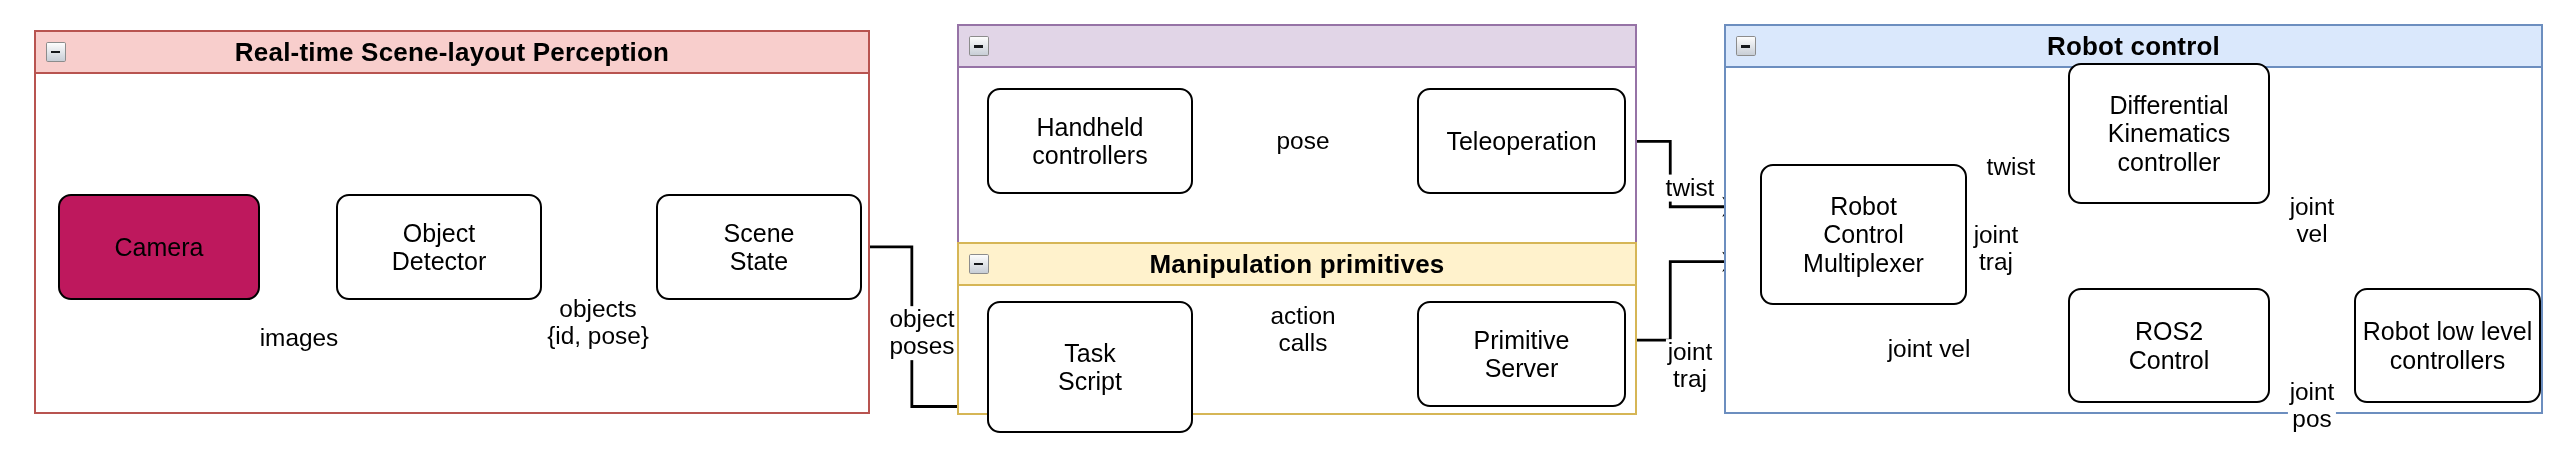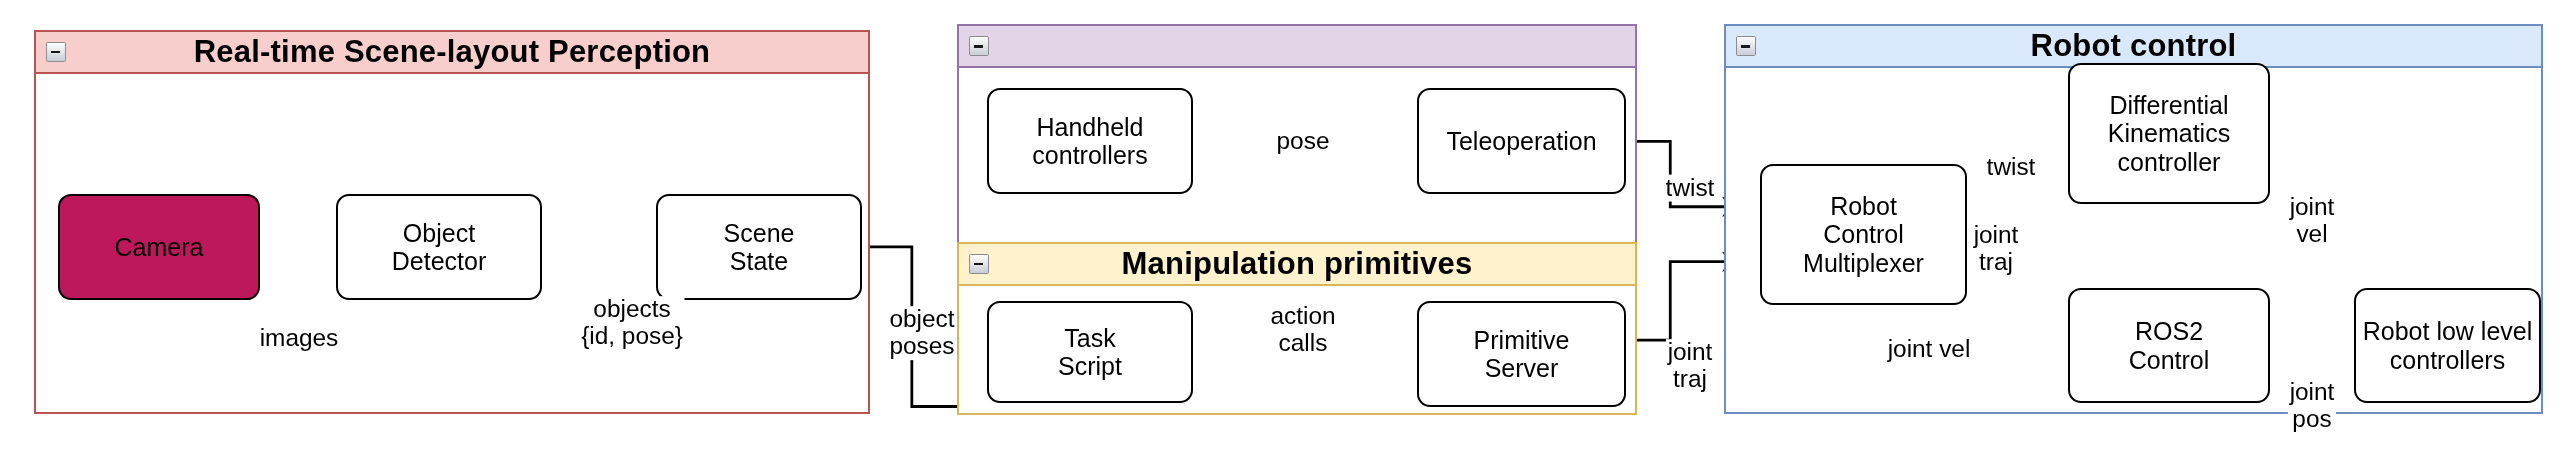--- a/index.html
+++ b/index.html
@@ -4,21 +4,21 @@
 <style>
   html,body{margin:0;padding:0;background:#ffffff;}
   body{font-family:"Liberation Sans",sans-serif;}
   #stage{position:relative;width:2576px;height:451px;background:#ffffff;overflow:hidden;}
   svg.layer{position:absolute;left:0;top:0;width:2576px;height:451px;}
 
   
   .panel{position:absolute;box-sizing:border-box;background:#ffffff;}
   .panel-head{position:absolute;left:0;top:0;right:0;height:42px;box-sizing:border-box;
               display:flex;align-items:center;justify-content:center;}
-  .panel-title{font-weight:bold;font-size:31px;color:#000000;letter-spacing:0.2px;
+  .panel-title{font-weight:bold;font-size:26px;color:#000000;letter-spacing:0.2px;
                font-family:"Liberation Sans",sans-serif;white-space:nowrap;}
   .collapse-icon{position:absolute;left:9.6px;top:50%;transform:translateY(-50%);
                  width:20px;height:20px;box-sizing:border-box;border:0.9px solid #8c8c8c;border-radius:1.7px;
                  background:linear-gradient(#fdfdfd,#c8ced6);display:flex;align-items:center;justify-content:center;}
   .collapse-icon i{display:block;width:9.6px;height:2.6px;background:#16181b;}
 
   
   .node{position:absolute;box-sizing:border-box;background:#ffffff;border:2.3px solid #000000;
         border-radius:13px;display:flex;align-items:center;justify-content:center;text-align:center;}
   .node span{font-size:25px;line-height:1.14;color:#000000;font-family:"Liberation Sans",sans-serif;
@@ -102,21 +102,21 @@
         <span>Scene
 State</span>
       </div>
       <div class="node" style="left: 987px; top: 88px; width: 206px; height: 106px; border-color: rgb(0, 0, 0); background: rgb(255, 255, 255);">
         <span>Handheld
 controllers</span>
       </div>
       <div class="node" style="left: 1417px; top: 88px; width: 209px; height: 106px; border-color: rgb(0, 0, 0); background: rgb(255, 255, 255);">
         <span>Teleoperation</span>
       </div>
-      <div class="node" style="left: 987px; top: 301px; width: 206px; height: 102px; border-color: rgb(0, 0, 0); background: rgb(255, 255, 255); text-align: center;">
+      <div class="node" style="left: 987px; top: 301px; width: 206px; height: 132px; border-color: rgb(0, 0, 0); background: rgb(255, 255, 255); text-align: center;">
         <span>Task
 Script</span>
       </div>
       <div class="node" style="left: 1417px; top: 301px; width: 209px; height: 106px; border-color: rgb(0, 0, 0); background: rgb(255, 255, 255);">
         <span>Primitive
 Server</span>
       </div>
       <div class="node" style="left: 1760px; top: 164px; width: 207px; height: 141px; border-color: rgb(0, 0, 0); background: rgb(255, 255, 255);">
         <span>Robot
 Control
@@ -131,21 +131,21 @@
         <span>ROS2
 Control</span>
       </div>
       <div class="node" style="left: 2354px; top: 288px; width: 187px; height: 115px; border-color: rgb(0, 0, 0); background: rgb(255, 255, 255);">
         <span>Robot low level
 controllers</span>
       </div>
     </div>
   <div id="label-layer">
       <div class="elabel" style="left: 299px; top: 338px;">images</div>
-      <div class="elabel" style="left: 632px; top: 323px;">objects
+      <div class="elabel" style="left: 598px; top: 323px;">objects
 {id, pose}</div>
       <div class="elabel" style="left: 922px; top: 333px;">object
 poses</div>
       <div class="elabel" style="left: 1303px; top: 141px;">pose</div>
       <div class="elabel" style="left: 1303px; top: 330px;">action
 calls</div>
       <div class="elabel" style="left: 1690px; top: 188px;">twist</div>
       <div class="elabel" style="left: 1690px; top: 366px;">joint
 traj</div>
       <div class="elabel" style="left: 2011px; top: 167px;">twist</div>

